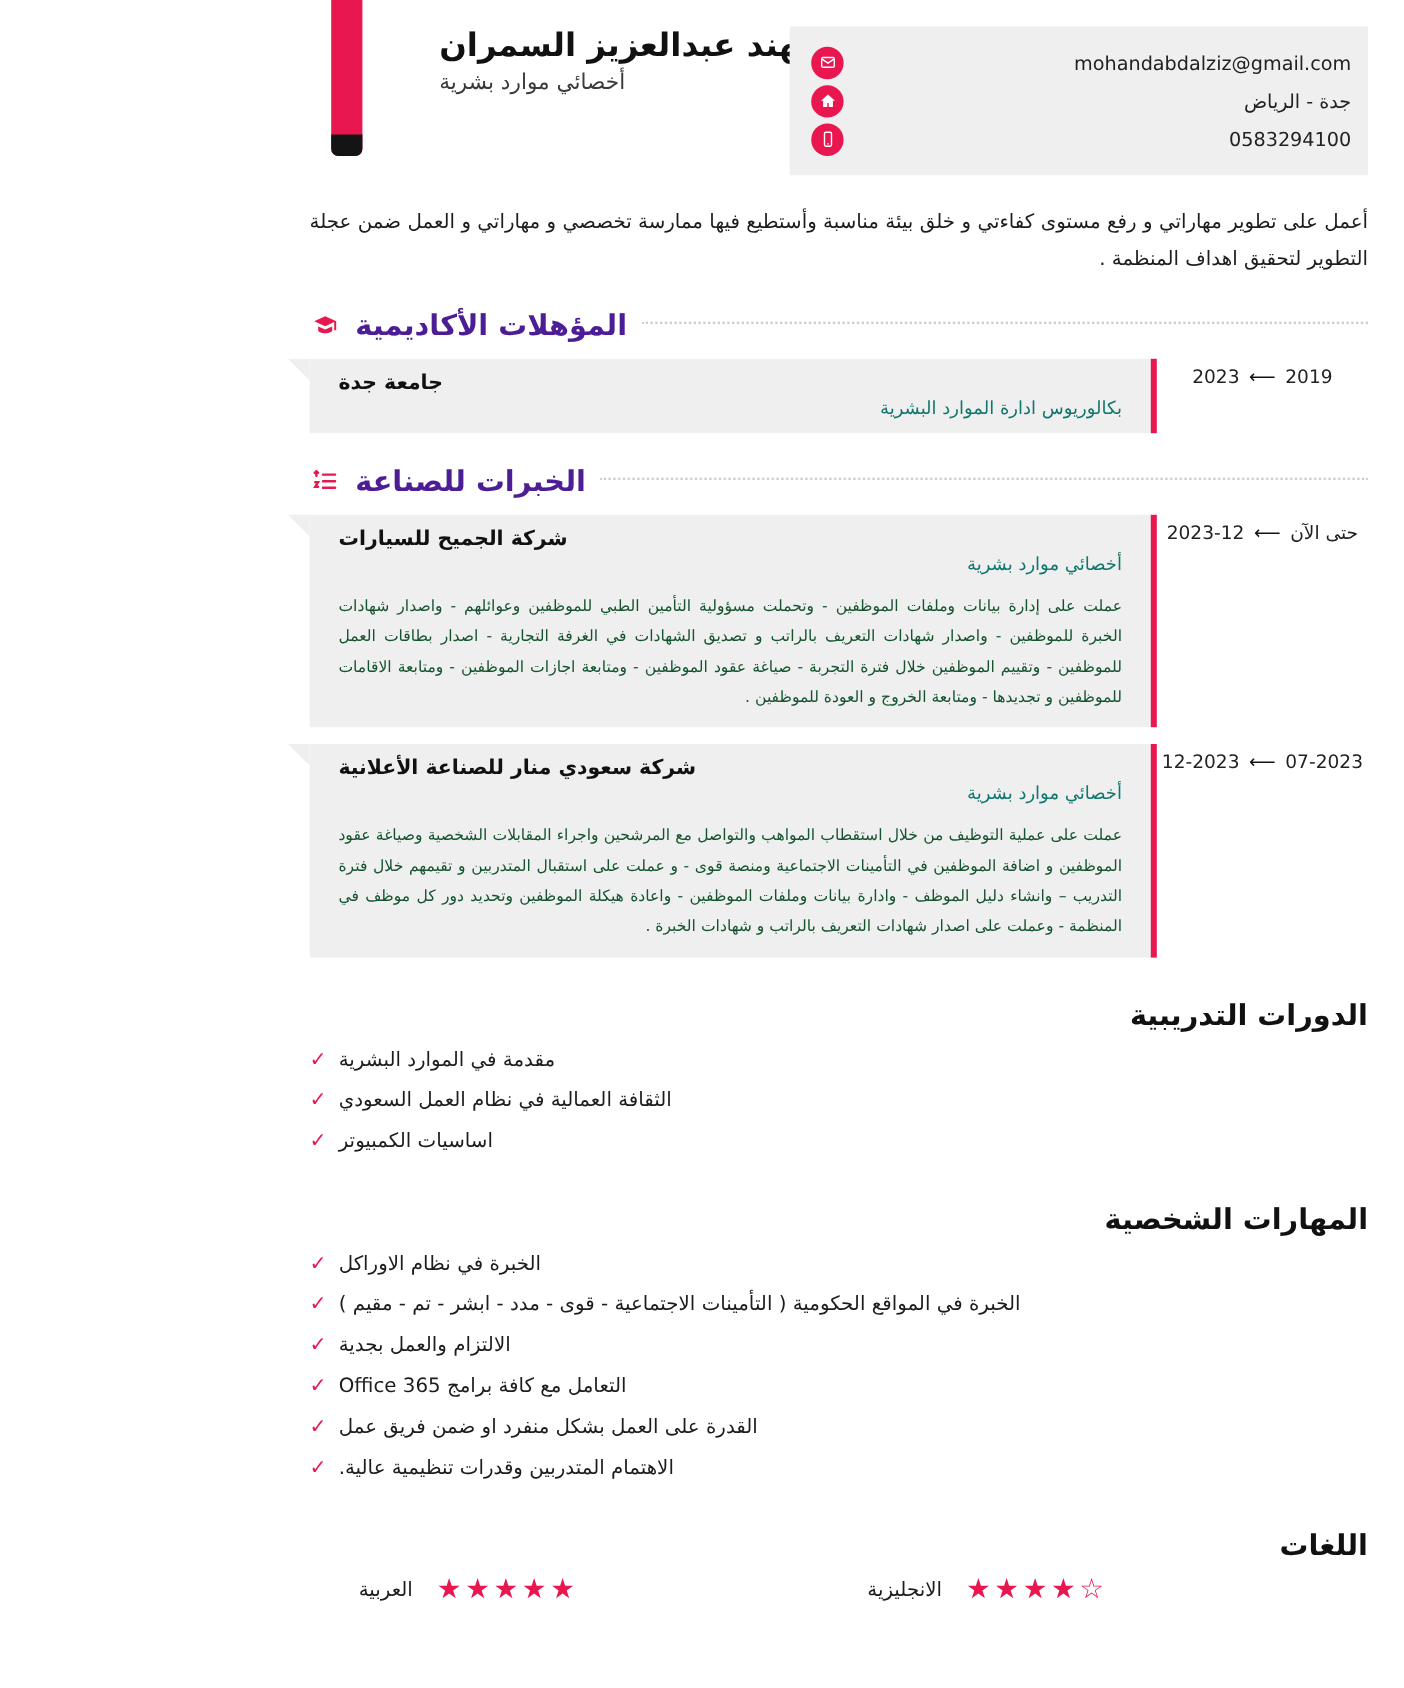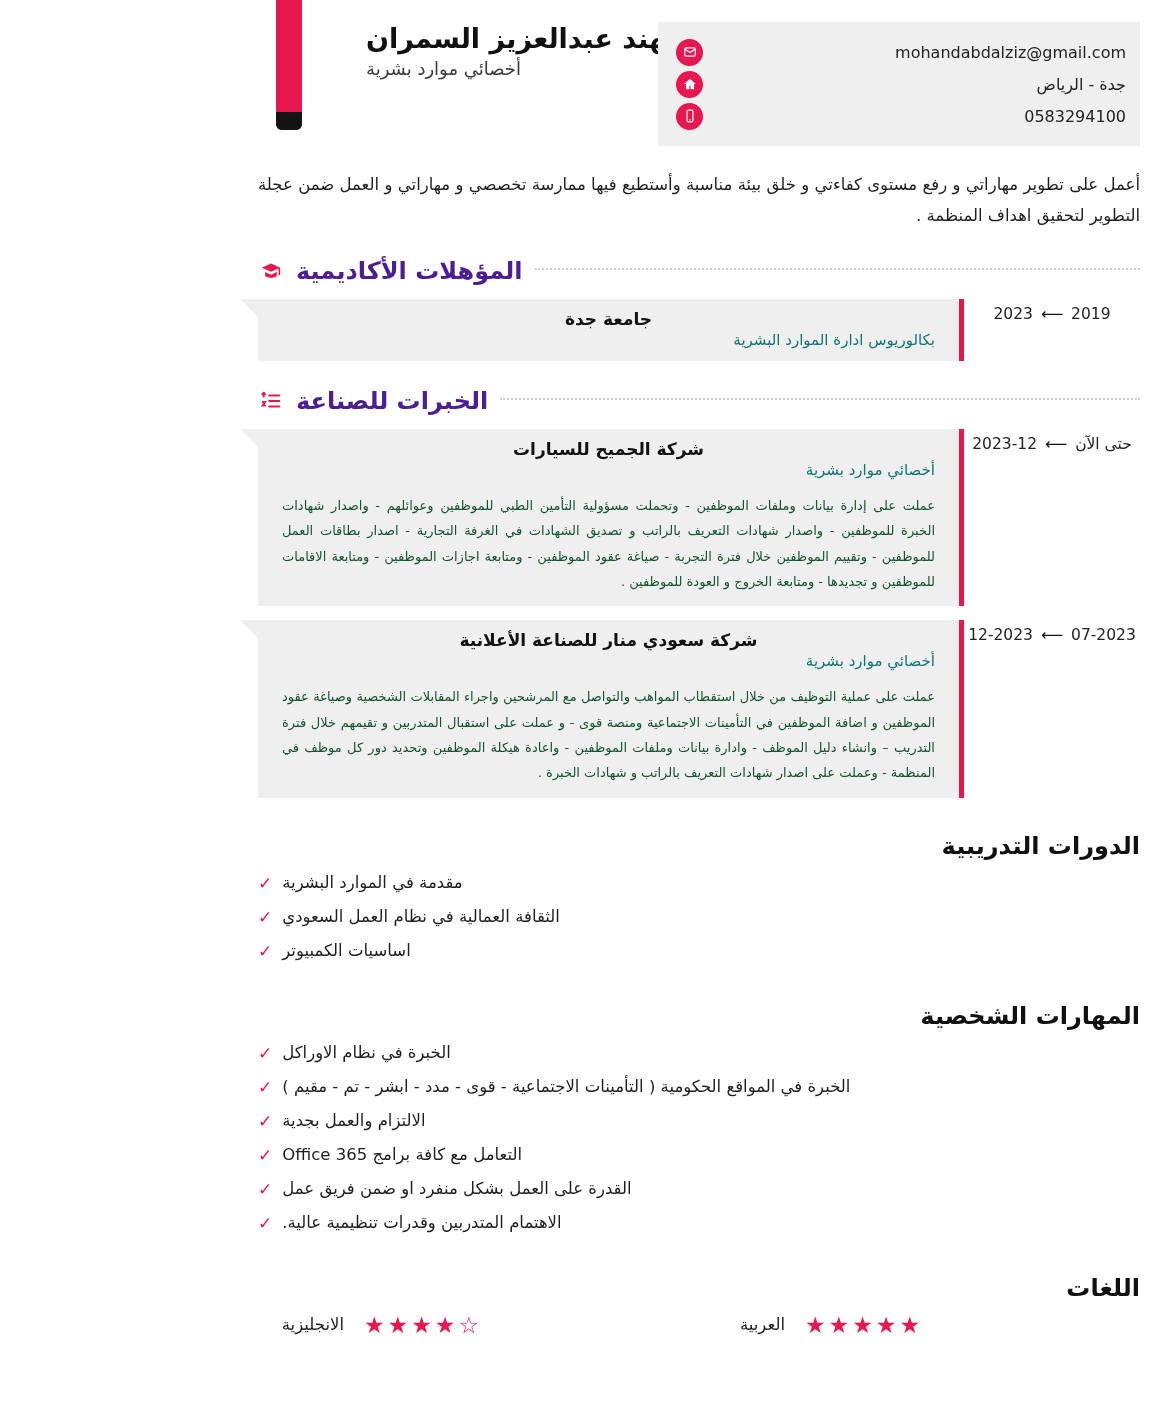--- a/index.html
+++ b/index.html
@@ -177,21 +177,21 @@
     position: absolute;
     left: -18px;
     top: 0;
     border-top: 18px solid #efefef;
     border-left: 18px solid transparent;
   }
   .entry-org {
     font-size: 17px;
     font-weight: bold;
     color: #111;
-    text-align: center;
+    text-align: left;
   }
   .entry-role {
     font-size: 15px;
     color: #0f766e;
     text-align: right;
     margin-top: 2px;
   }
   .entry-desc {
     font-size: 13px;
     line-height: 1.95;
@@ -399,22 +399,22 @@
     </li>
     <li>
       <span class="check">✓</span>
       <span>الاهتمام المتدربين وقدرات تنظيمية عالية.</span>
     </li>
   </ul>
 
   <div class="plain-head">اللغات</div>
   <div class="lang-row">
     <div class="lang-item">
+      <span class="lang-name">العربية</span>
+      <span class="stars">★★★★★</span>
+    </div>
+    <div class="lang-item">
       <span class="lang-name">الانجليزية</span>
       <span class="stars">★★★★☆</span>
     </div>
-    <div class="lang-item">
-      <span class="lang-name">العربية</span>
-      <span class="stars">★★★★★</span>
-    </div>
   </div>
 
 </div>
 
 </body></html>

